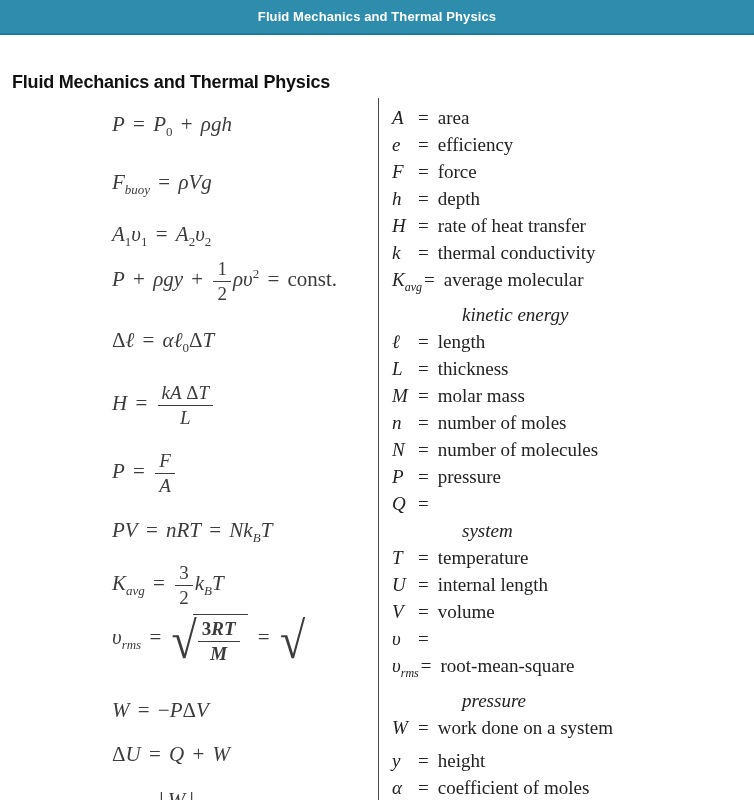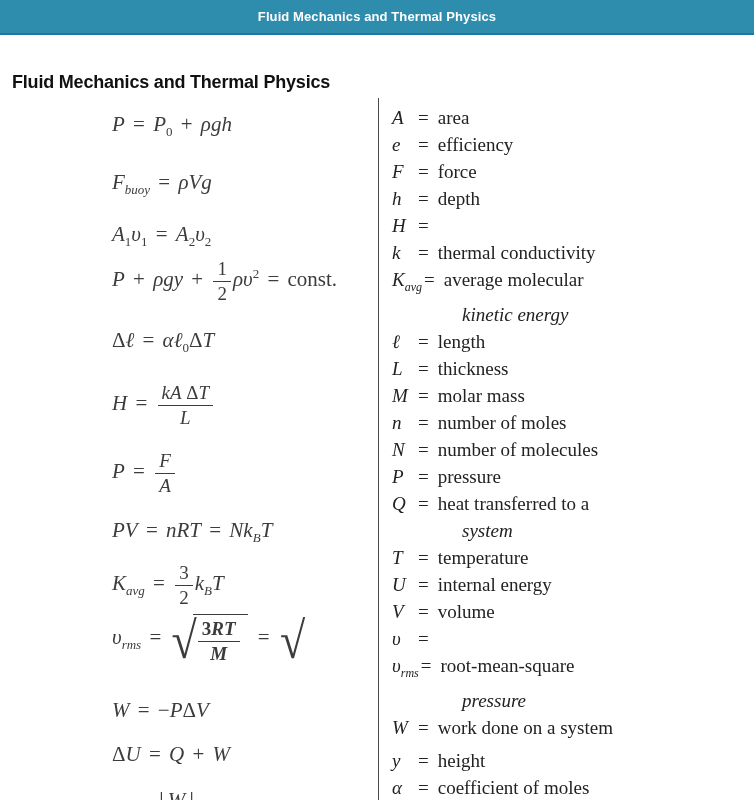--- a/index.html
+++ b/index.html
@@ -94,20 +94,21 @@
         <span class="def-text" data-name="definition-text">force</span>
       </div>
       <div class="def-row" data-name="definition-depth">
         <span class="def-sym" data-name="symbol"><i>h</i></span>
         <span class="def-eq" data-name="equals-sign">=</span>
         <span class="def-text" data-name="definition-text">depth</span>
       </div>
       <div class="def-row" data-name="definition-rate-of-heat-transfer">
         <span class="def-sym" data-name="symbol"><i>H</i></span>
         <span class="def-eq" data-name="equals-sign">=</span>
+        <span class="def-text" data-name="definition-text">rate of heat transfer</span>
       </div>
       <div class="def-row" data-name="definition-thermal-conductivity">
         <span class="def-sym" data-name="symbol"><i>k</i></span>
         <span class="def-eq" data-name="equals-sign">=</span>
         <span class="def-text" data-name="definition-text">thermal conductivity</span>
       </div>
       <div class="def-row" data-name="definition-average-molecular-kinetic-energy">
         <span class="def-sym" data-name="symbol"><i>K</i><sub><i>avg</i></sub></span>
         <span class="def-eq" data-name="equals-sign">=</span>
         <span class="def-text" data-name="definition-text">average molecular</span>
@@ -139,32 +140,31 @@
         <span class="def-text" data-name="definition-text">number of molecules</span>
       </div>
       <div class="def-row" data-name="definition-pressure">
         <span class="def-sym" data-name="symbol"><i>P</i></span>
         <span class="def-eq" data-name="equals-sign">=</span>
         <span class="def-text" data-name="definition-text">pressure</span>
       </div>
       <div class="def-row" data-name="definition-heat-transferred">
         <span class="def-sym" data-name="symbol"><i>Q</i></span>
         <span class="def-eq" data-name="equals-sign">=</span>
-        <span class="def-text" data-name="definition-text">heat transferred to a</span>
       </div>
       <div class="def-cont" data-name="definition-heat-transferred-continued">system</div>
       <div class="def-row" data-name="definition-temperature">
         <span class="def-sym" data-name="symbol"><i>T</i></span>
         <span class="def-eq" data-name="equals-sign">=</span>
         <span class="def-text" data-name="definition-text">temperature</span>
       </div>
       <div class="def-row" data-name="definition-internal-energy">
         <span class="def-sym" data-name="symbol"><i>U</i></span>
         <span class="def-eq" data-name="equals-sign">=</span>
-        <span class="def-text" data-name="definition-text">internal energy</span>
+        <span class="def-text" data-name="definition-text">internal length</span>
       </div>
       <div class="def-row" data-name="definition-volume">
         <span class="def-sym" data-name="symbol"><i>V</i></span>
         <span class="def-eq" data-name="equals-sign">=</span>
         <span class="def-text" data-name="definition-text">volume</span>
       </div>
       <div class="def-row" data-name="definition-velocity">
         <span class="def-sym" data-name="symbol"><i>υ</i></span>
         <span class="def-eq" data-name="equals-sign">=</span>
       </div>

